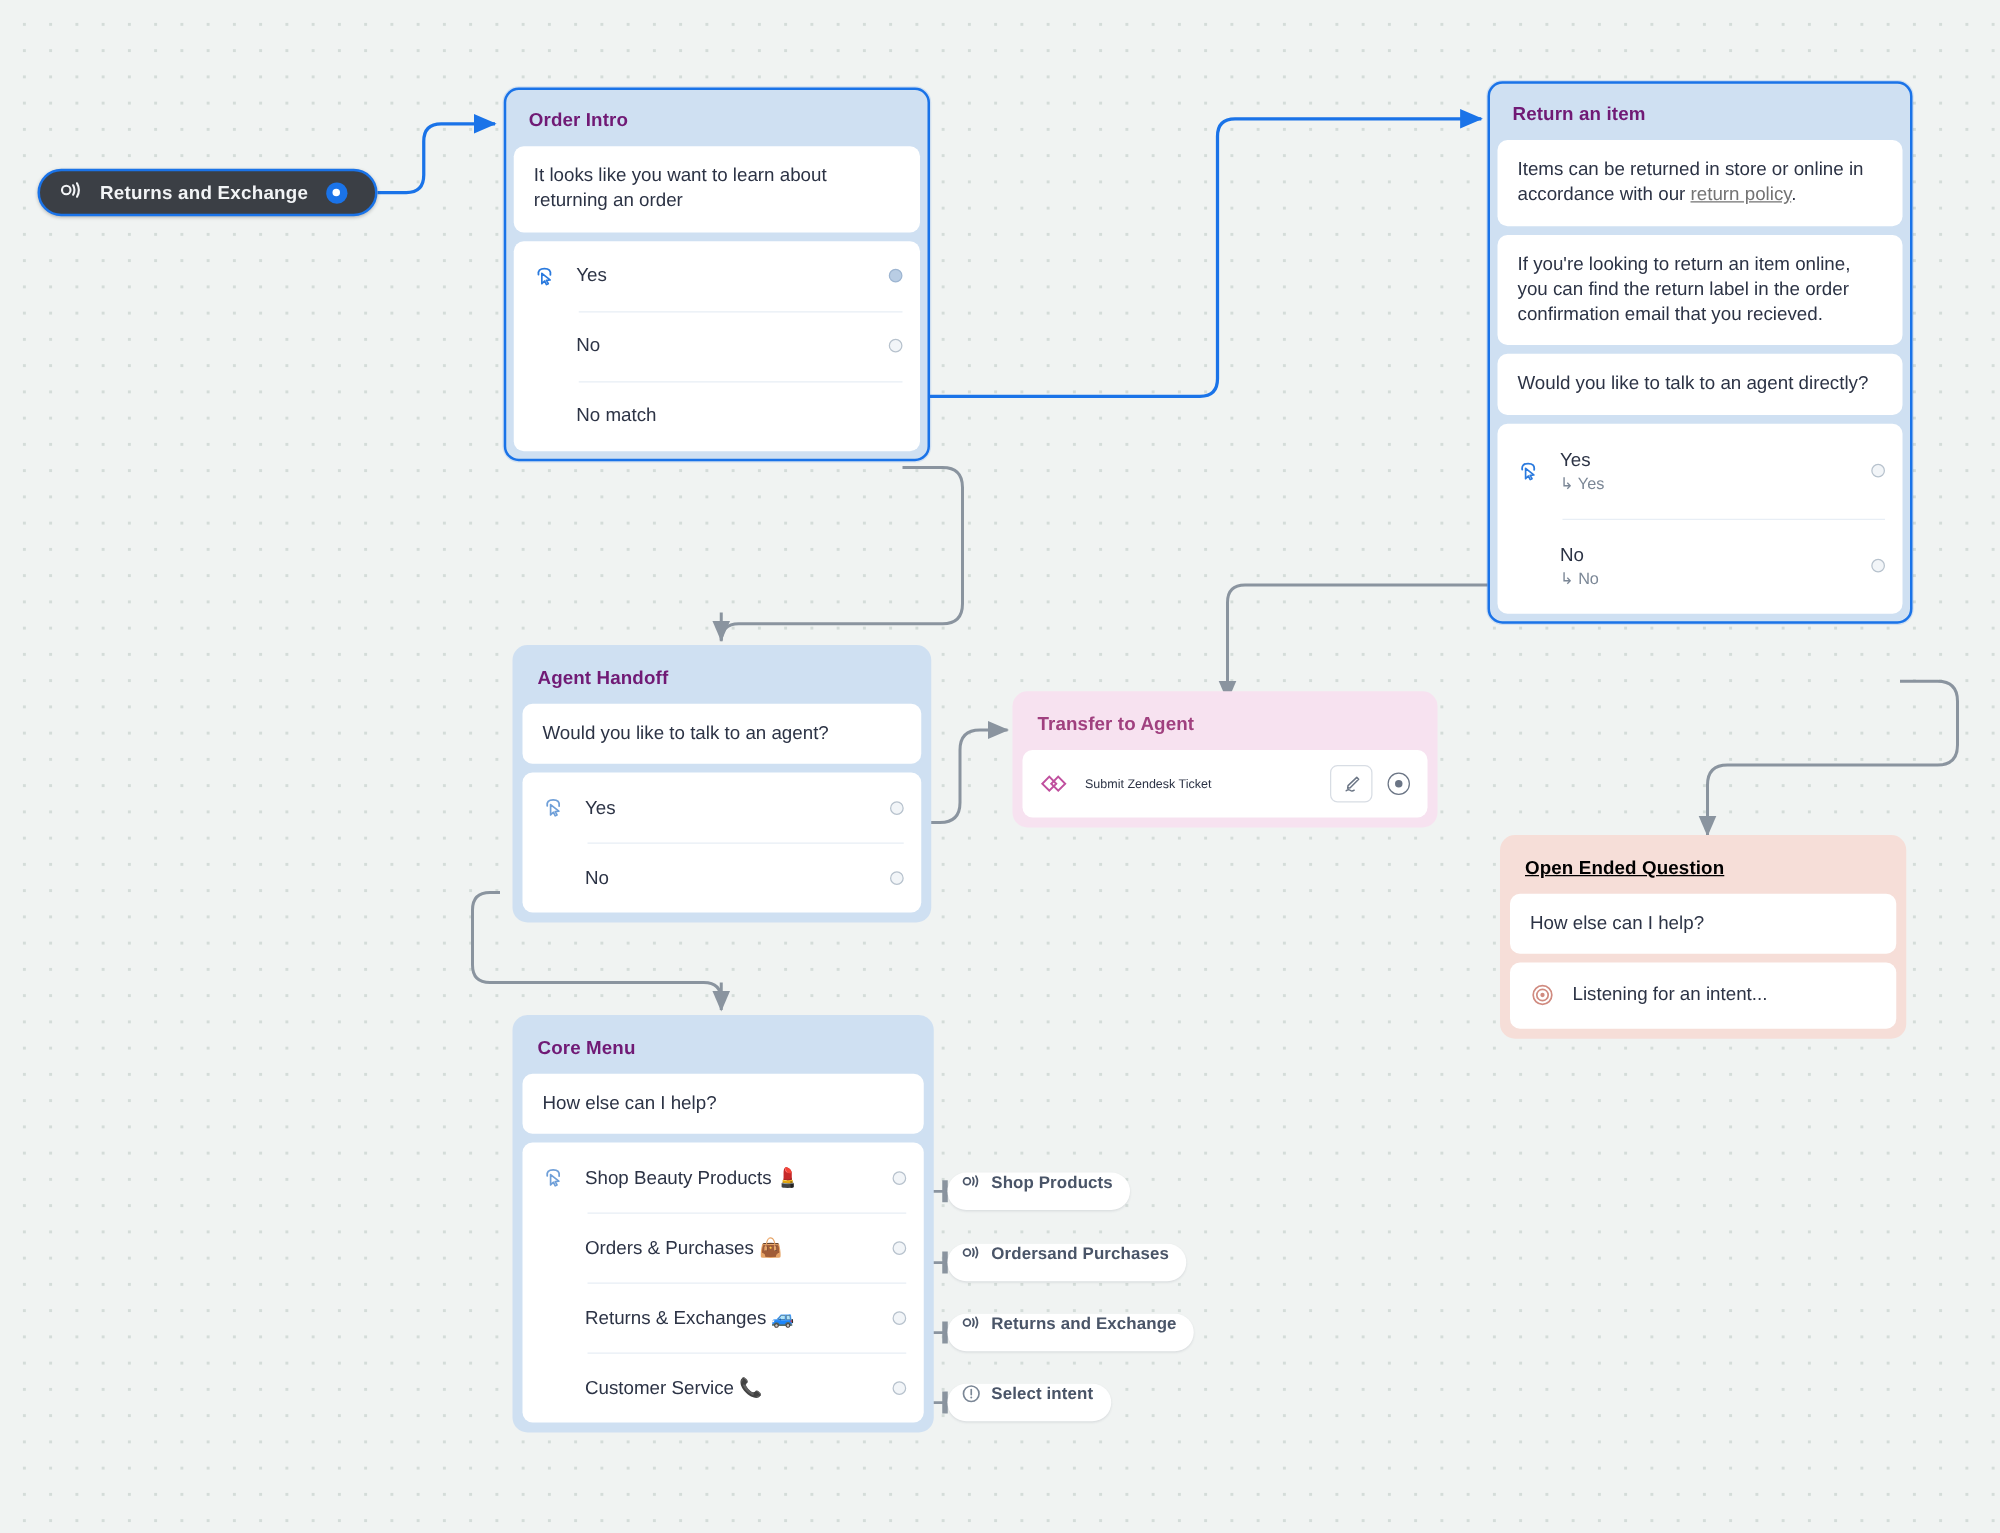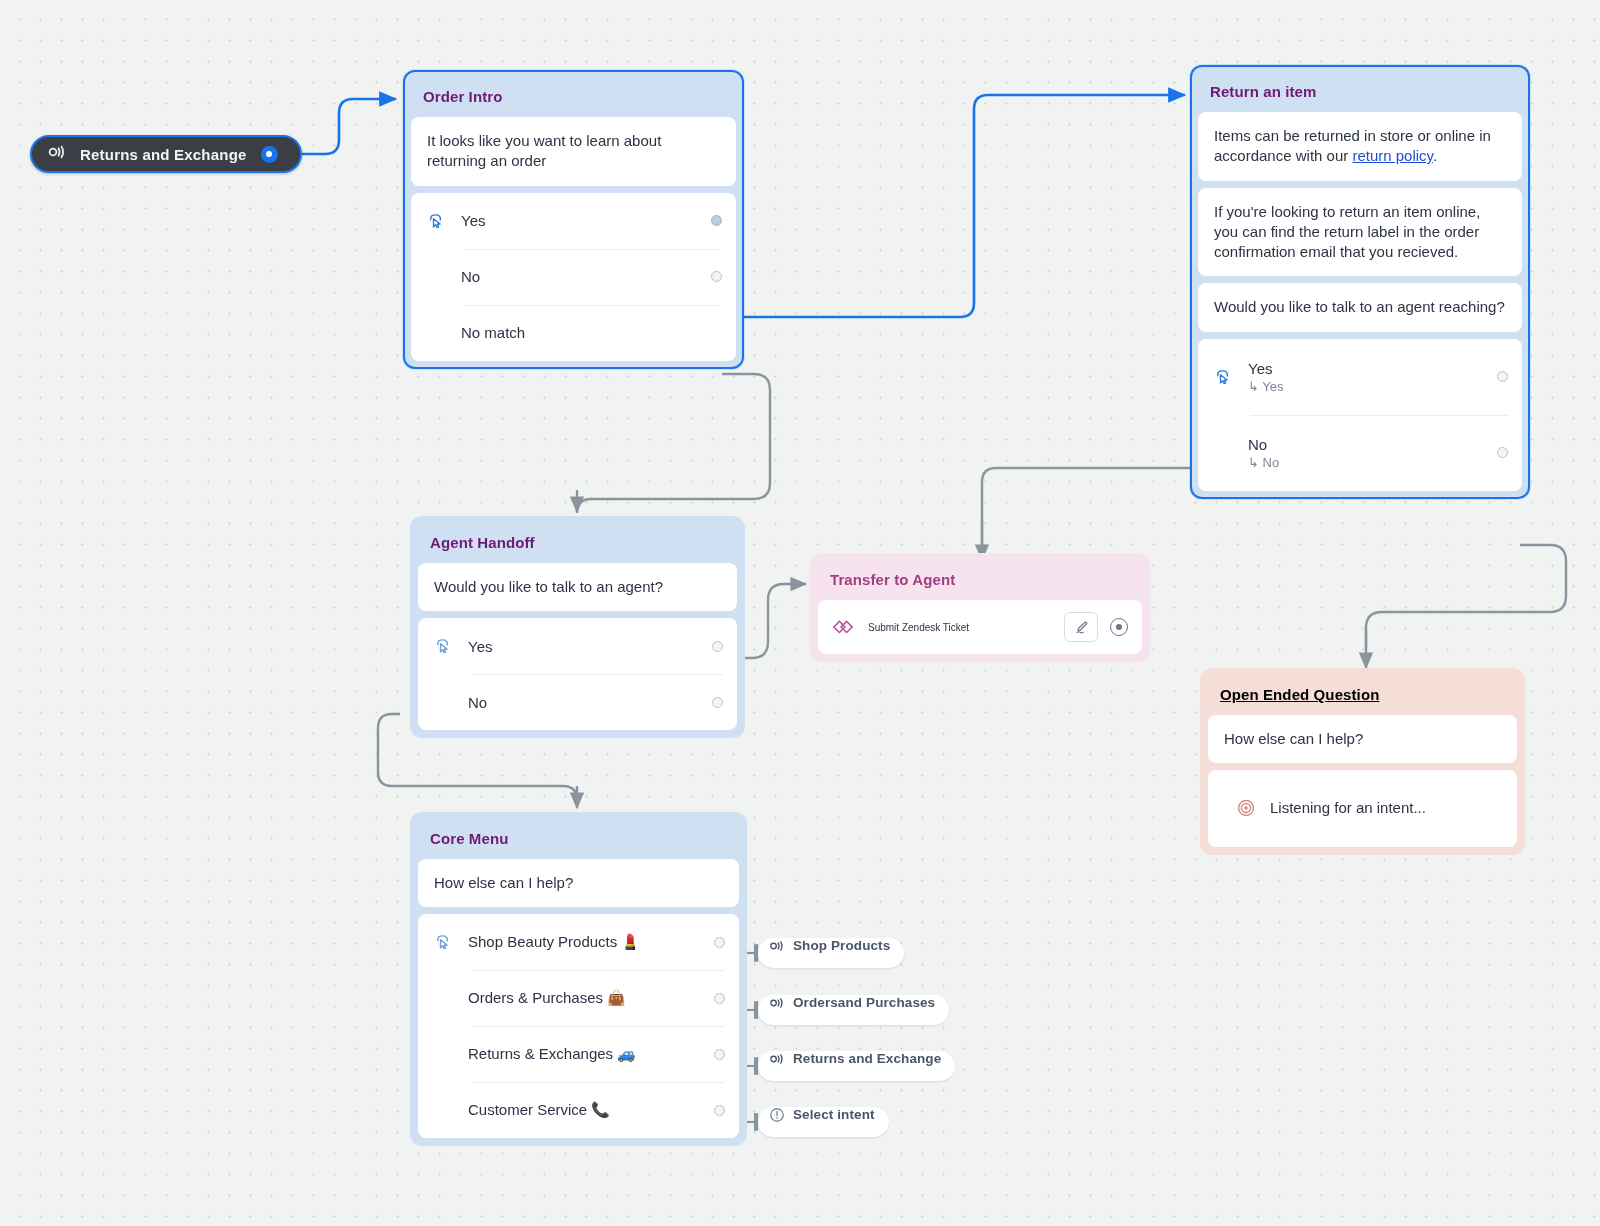--- a/index.html
+++ b/index.html
@@ -61,21 +61,21 @@
                  border:2.5px solid #1a73e8; box-shadow:0 1px 3px rgba(0,0,0,.25); }
   .intent-pill .ilabel { font-size:15px; font-weight:600; margin:0 14px; letter-spacing:.2px; }
   .intent-pill .pill-port { width:17px; height:17px; border-radius:50%; background:#1a73e8;
                             display:flex; align-items:center; justify-content:center; }
   .intent-pill .pill-port i { width:6px; height:6px; border-radius:50%; background:#fff; display:block; }
 
   
   .chip { position:absolute; display:flex; align-items:flex-start; height:30px; background:#fff;
           border-radius:15px; padding:0 14px 0 11px; box-shadow:0 1px 2px rgba(40,50,70,.12); }
   .chip .clabel { font-size:13.5px; color:#4a5568; font-weight:600; margin-left:8px; letter-spacing:.1px; }
-  .link { color:#1d4ed8; text-decoration:underline; }
+  .link { color:#737373; text-decoration:underline; }
 </style>
 </head>
 <body>
 
 <div id="canvas">
 
   <svg class="edges">
     <defs>
       <marker id="arrB" markerWidth="8" markerHeight="8" refX="6.5" refY="3" orient="auto">
         <path d="M0,0 L7,3 L0,6 z" fill="#1a73e8"></path>
@@ -151,21 +151,21 @@
       </div>
     </div>
   </div>
 
   <div class="node blue selected" style="left:1190px; top:65px; width:340px;">
     <div class="title">Return an item</div>
     <div class="bubble">
       <span>Items can be returned in store or online in accordance with our </span><a class="link" href="#">return policy</a><span>.</span>
     </div>
     <div class="bubble">If you're looking to return an item online, you can find the return label in the order confirmation email that you recieved.</div>
-    <div class="bubble">Would you like to talk to an agent reaching?</div>
+    <div class="bubble">Would you like to talk to an agent directly?</div>
     <div class="choices">
       <div class="choice" style="min-height:76px;">
         <span class="cursor-icon">
           <svg width="18" height="18" viewBox="0 0 20 20">
             <path d="M4.2,8.5 Q3.4,3.2 9.5,3.2 Q15.6,3.2 14.8,8.8" fill="none" stroke="#2a7ade" stroke-width="1.6" stroke-linecap="round"></path>
             <path d="M7.2,7.4 L7.2,16.6 L9.6,14.2 L11.3,17.4 L12.9,16.6 L11.3,13.6 L14.5,13.3 z" fill="#fff" stroke="#2a7ade" stroke-width="1.5" stroke-linejoin="round"></path>
           </svg>
         </span>
         <span class="ctxt">
           <span>Yes</span>
@@ -226,21 +226,21 @@
       </span>
       <span class="target-port">
           <i></i>
         </span>
     </div>
   </div>
 
   <div class="node salmon" style="left:1200px; top:668px; width:325px;">
     <div class="title">Open Ended Question</div>
     <div class="bubble">How else can I help?</div>
-    <div class="bubble" style="display:flex; align-items:center; padding:28px;">
+    <div class="bubble" style="display:flex; align-items:center; padding:16px;">
       <span style="margin-right:14px; display:flex;">
         <svg width="20" height="20" viewBox="0 0 22 22">
           <g fill="none" stroke="#d08b80" stroke-width="1.5">
             <circle cx="11" cy="11" r="8.2"></circle>
             <circle cx="11" cy="11" r="5"></circle>
             <circle cx="11" cy="11" r="1.9" fill="#d08b80" stroke="none"></circle>
           </g>
         </svg>
       </span>
       <span>Listening for an intent...</span>

